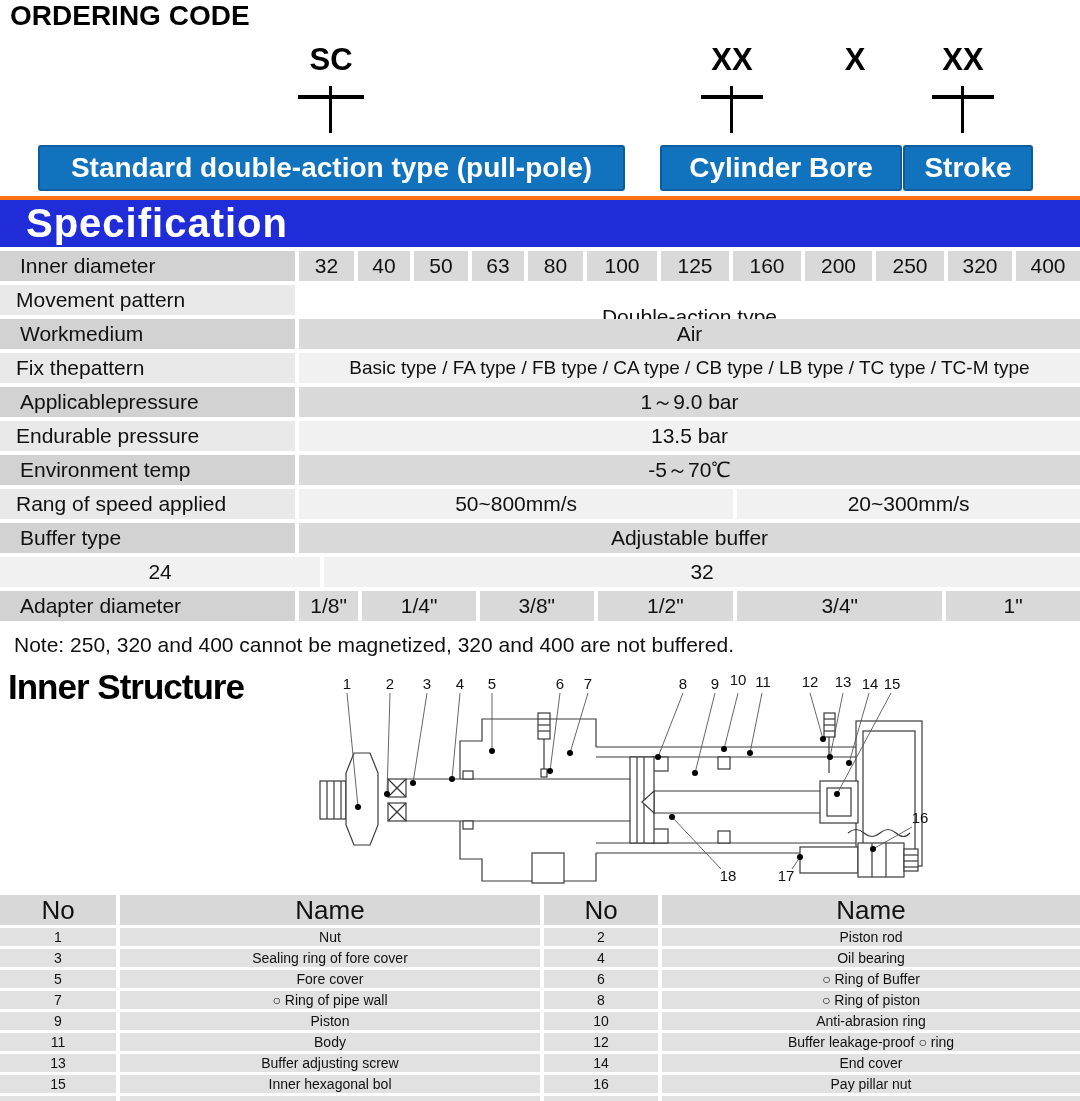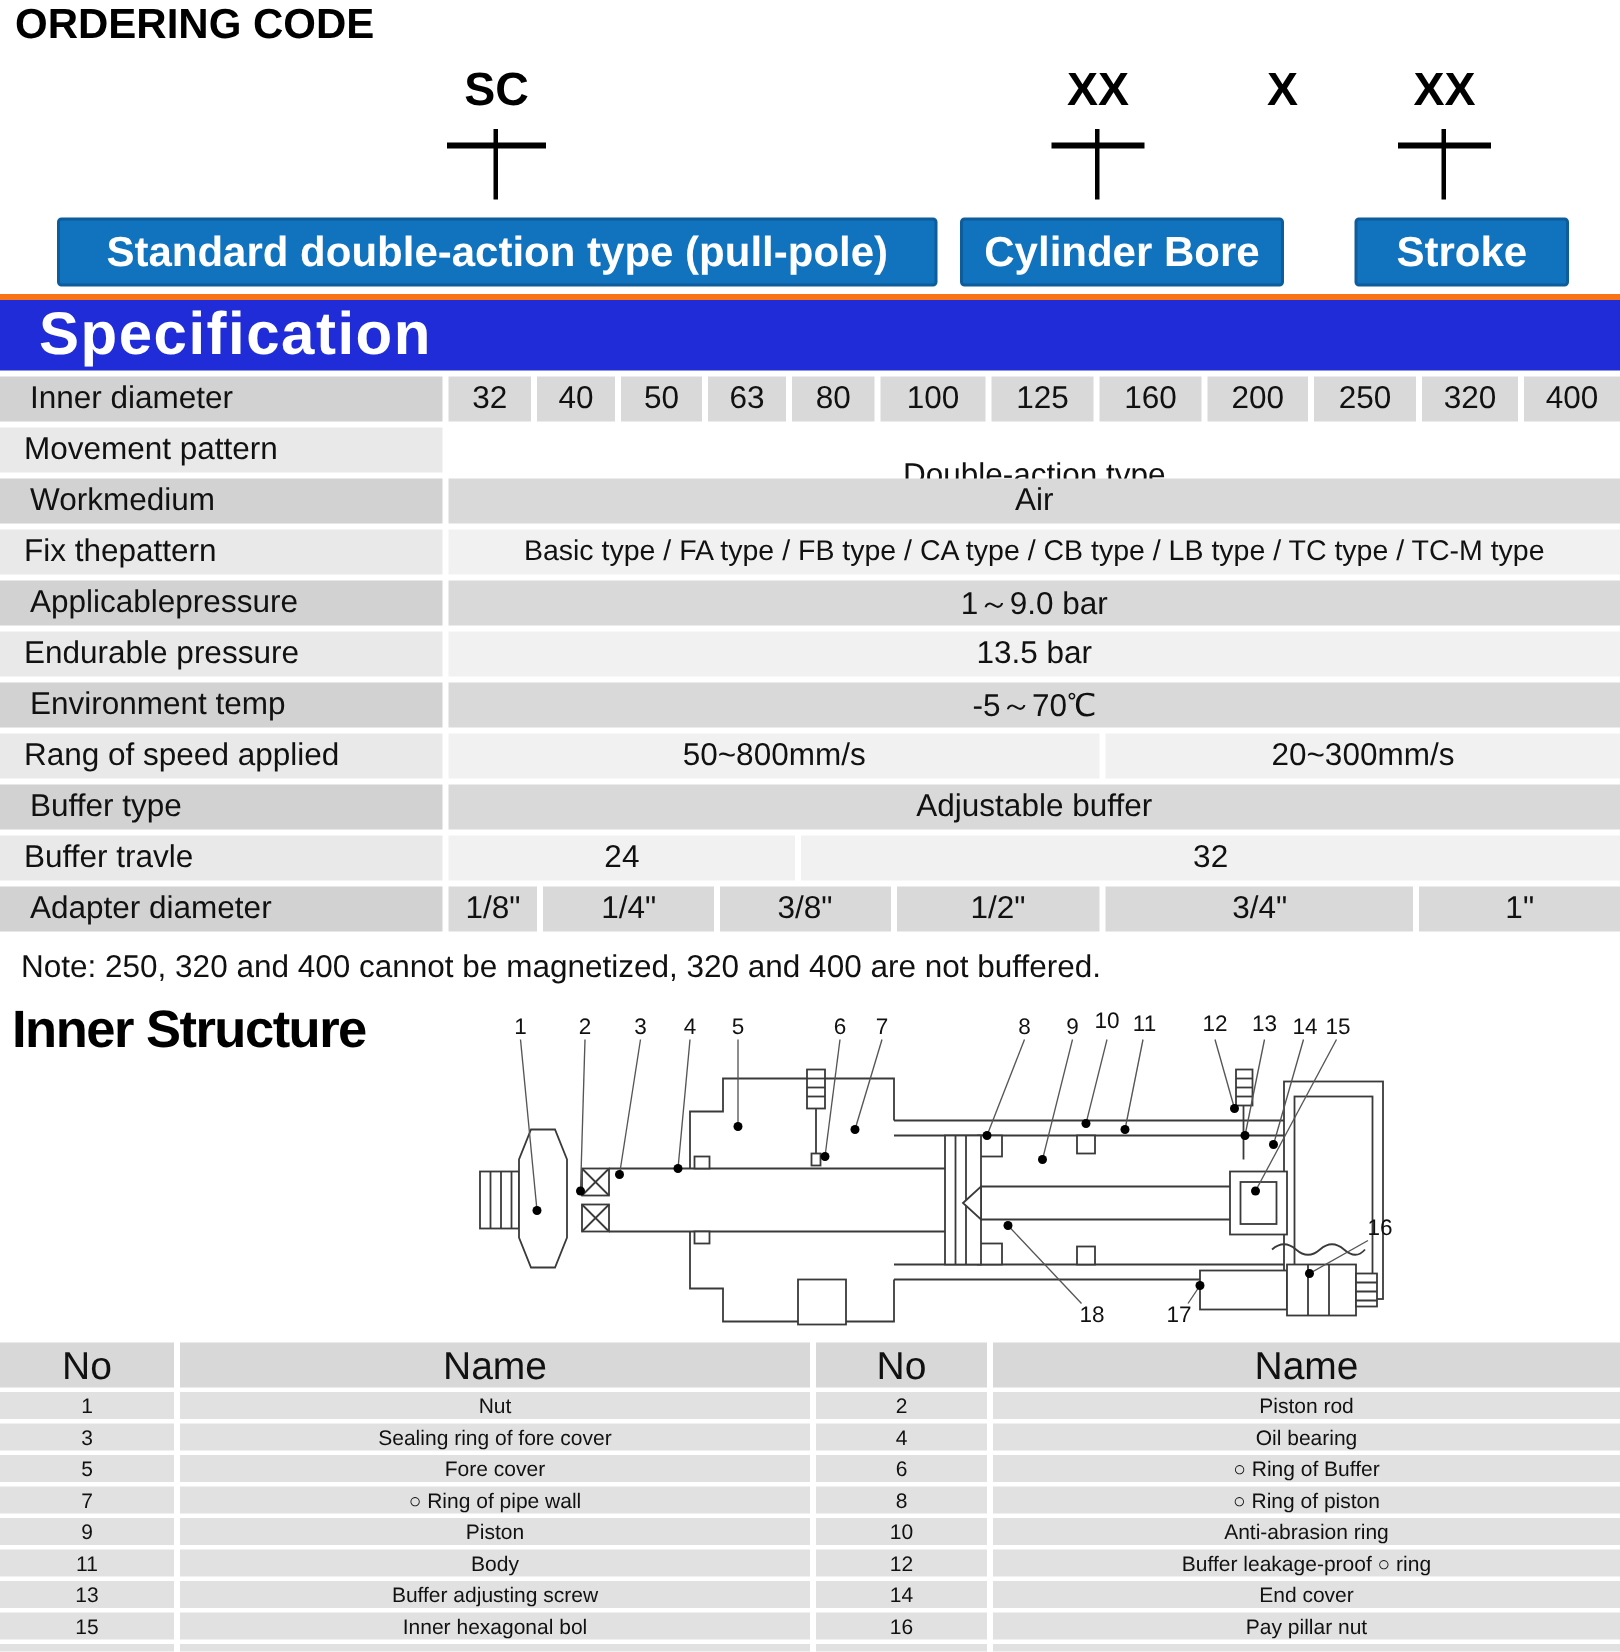--- a/index.html
+++ b/index.html
@@ -54,22 +54,22 @@
     <div class="code-part code-underline" style="left:298px;width:66px;">SC</div>
     <div class="code-part code-underline" style="left:701px;width:62px;">XX</div>
     <div class="code-part" style="left:842px;width:26px;">X</div>
     <div class="code-part code-underline" style="left:932px;width:62px;">XX</div>
 
     <div class="connector" style="left:329px;top:86px;height:47px;"></div>
     <div class="connector" style="left:730px;top:86px;height:47px;"></div>
     <div class="connector" style="left:961px;top:86px;height:47px;"></div>
 
     <div class="obox" style="left:38px;width:587px;">Standard double-action type (pull-pole)</div>
-    <div class="obox" style="left:640px;width:216px;">Cylinder Bore</div>
-    <div class="obox" style="left:903px;width:143px;">Stroke</div>
+    <div class="obox" style="left:660px;width:242px;">Cylinder Bore</div>
+    <div class="obox" style="left:903px;width:130px;">Stroke</div>
   </div>
 
   <div class="spec-banner">
     <span>Specification</span>
   </div>
 
   <div class="spec-table">
 
     <div class="srow dark">
       <div class="lbl">Inner diameter</div>
@@ -140,21 +140,20 @@
     </div>
 
     <div class="srow dark">
       <div class="lbl">Buffer type</div>
       <div class="vals">
           <div class="cell" style="flex:1 1 0;">Adjustable buffer</div>
         </div>
     </div>
 
     <div class="srow light">
-      <div class="lbl">Buffer travle</div>
       <div class="vals">
         <div class="cell" style="flex:230 1 0;">24</div>
         <div class="cell" style="flex:543 1 0;">32</div>
       </div>
     </div>
 
     <div class="srow dark">
       <div class="lbl">Adapter diameter</div>
       <div class="vals">
         <div class="cell" style="flex:59 1 0;">1/8"</div>

